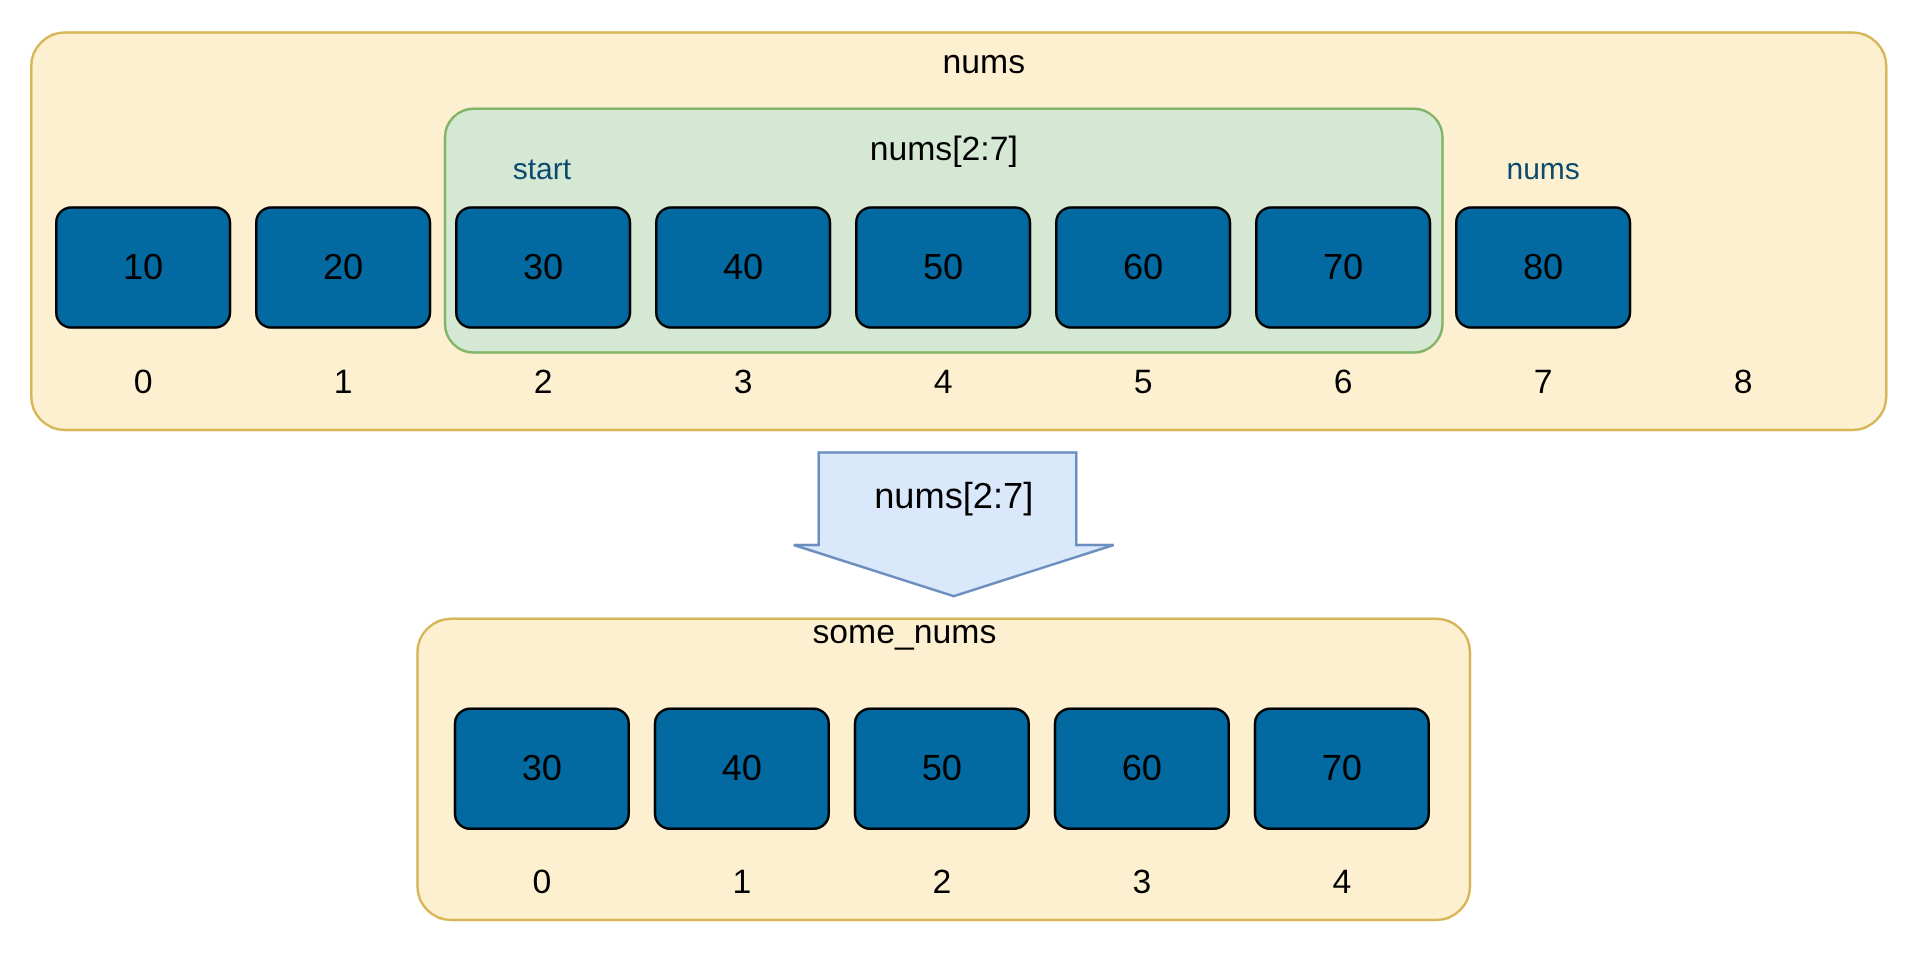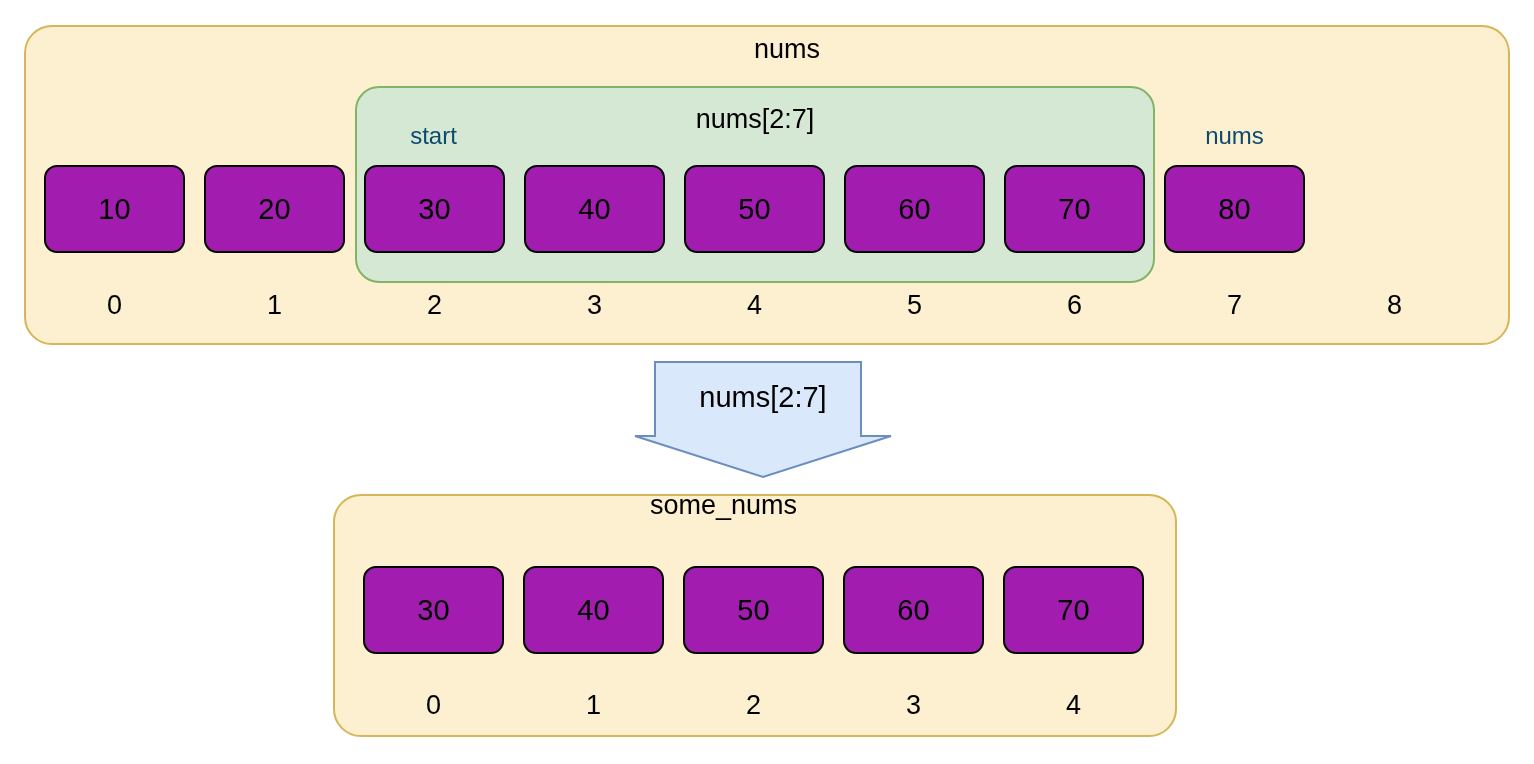--- a/index.html
+++ b/index.html
@@ -93,22 +93,22 @@
     width: 141px;
     color: #0c4a6e;
   }
   #start-label { left: 363px; top: 124px; }
   #stop-label  { left: 1164px; top: 124px; }
 
   
   .cell {
     position: absolute;
     width: 141px;
-    height: 88px;
-    background: #a21caf;
+    height: 98px;
+    background: #0369a1;
     border: 2px solid #000000;
     border-radius: 13px;
     box-sizing: border-box;
     display: flex;
     align-items: center;
     justify-content: center;
     font-size: 29px;
     color: #000;
   }
   .index-label {

